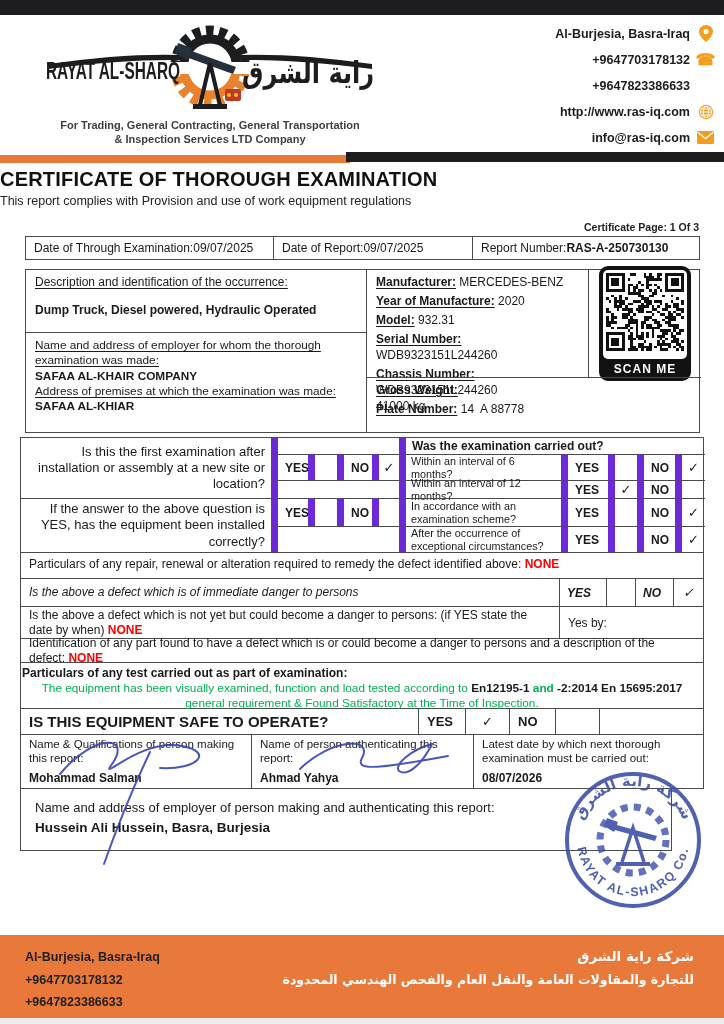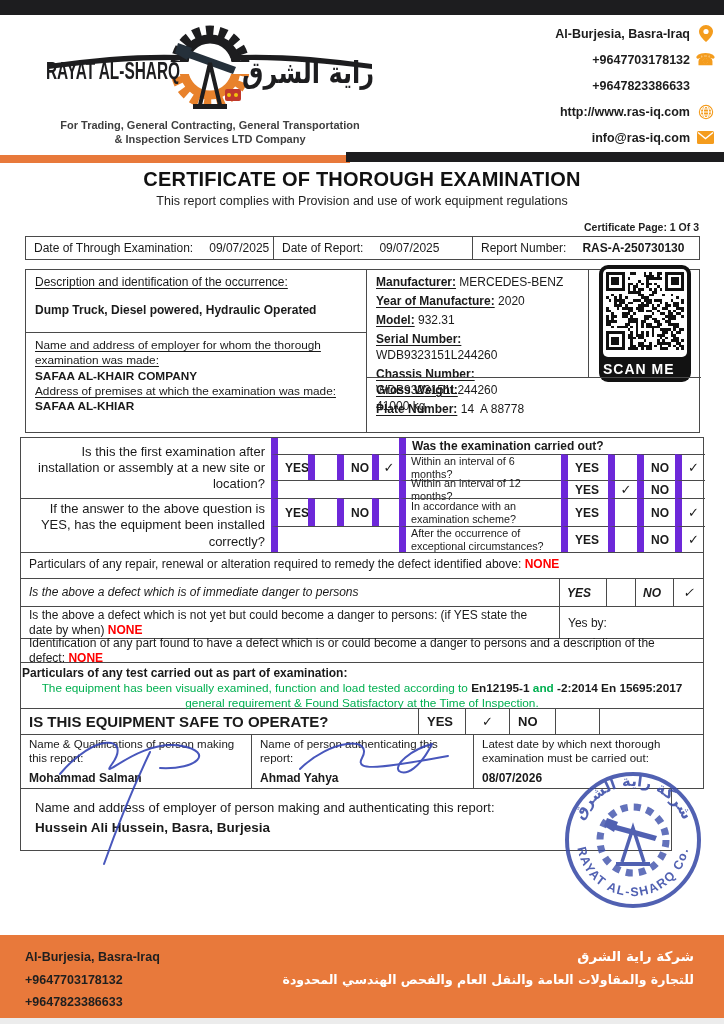--- a/index.html
+++ b/index.html
@@ -16,50 +16,50 @@
              font-size:11px; font-weight:bold; color:#3f3f3f; line-height:1.25; }
   .contact { position:absolute; right:10px; top:10px; display:flex; flex-direction:column; gap:9px; align-items:flex-end; }
   .contact-row { display:flex; align-items:center; gap:7px; font-size:12.5px; font-weight:bold; color:#1c1c1c; }
   .cicon { width:17px; height:17px; display:inline-flex; align-items:center; justify-content:center; }
 
   
   .divider { position:absolute; top:151px; left:0; width:724px; height:14px; }
   .divider .or { position:absolute; left:0; top:4px; width:350px; height:8px; background:#E8793B; }
   .divider .bk { position:absolute; left:346px; top:1px; width:378px; height:10px; background:#1d1d1f; }
 
-  .title-block { position:absolute; top:168px; left:0; width:724px; text-align:center; }
+  .title-block { position:absolute; top:168px; left:0; width:724px; }
   .main-title { font-size:20px; font-weight:bold; letter-spacing:.2px; color:#111; }
   .subtitle { font-size:12.5px; color:#222; margin-top:3px; }
   .certpage { position:absolute; top:221px; right:25px; font-size:10.5px; font-weight:bold; color:#222; }
 
   
   .date-table { position:absolute; top:236px; left:25px; width:675px; height:24px;
     display:grid; grid-template-columns:247px 199px 229px; border:1px solid #4a4a4a; }
-  .date-cell { border-left:1px solid #4a4a4a; display:flex; align-items:center; padding-left:8px; font-size:12px; gap:16px; }
+  .date-cell { border-left:1px solid #4a4a4a; display:flex; align-items:center; padding-left:8px; font-size:12px; gap:0; }
   .date-cell:first-child { border-left:none; }
   .bold { font-weight:bold; }
 
   
   .equip { position:absolute; top:269px; left:25px; width:675px;
     display:grid; grid-template-columns:340px 222px 113px; grid-template-rows:62px 45px 55px;
     border:1px solid #4a4a4a; font-size:12px; }
   .ecell { padding:5px 9px; line-height:1.3; }
   .e-desc { grid-column:1; grid-row:1; }
   .e-emp { grid-column:1; grid-row:2 / span 2; border-top:1px solid #4a4a4a; font-size:11.8px; }
   .e-det { grid-column:2; grid-row:1 / span 2; border-left:1px solid #4a4a4a; }
   .e-qr  { grid-column:3; grid-row:1 / span 2; border-left:1px solid #4a4a4a;
            display:flex; align-items:center; justify-content:center; }
   .e-gross { grid-column:2 / span 2; grid-row:3; border-left:1px solid #4a4a4a; border-top:1px solid #4a4a4a; }
   .lbl-u { text-decoration:underline; text-underline-offset:2px; }
   .det-line { margin-bottom:3.5px; }
   .det-line .lbl-u { font-weight:bold; }
   .pre { white-space:pre-wrap; }
   .qr-frame { background:#121212; border-radius:9px; padding:4px 4px 2px 4px; width:92px; }
   .qr-white { background:#fff; border-radius:5px; padding:3px; }
-  .qr-caption { color:#fff; font-size:14px; font-weight:bold; text-align:left;
+  .qr-caption { color:#fff; font-size:12px; font-weight:bold; text-align:center;
                 letter-spacing:1px; padding:3px 0 2px 0; }
 
   
   .exam { position:absolute; top:437px; left:20px; width:684px;
     display:grid; grid-template-columns:250px 37px 29px 35px 27px 162px 47px 29px 38px 30px;
     grid-template-rows:16px 26px 18px 28px 26px; border:1px solid #4a4a4a; font-size:11px; }
   .xc { border-left:7px solid #6d28d9; border-top:1px solid #4a4a4a; display:flex; align-items:center; }
   .xc.noL { border-left:none; } .xc.noT { border-top:none; }
   .xq { padding:2px 6px; line-height:1.25; font-size:13px;text-align:right; }
   .xyes { font-weight:bold; padding-left:7px; font-size:12px; }

